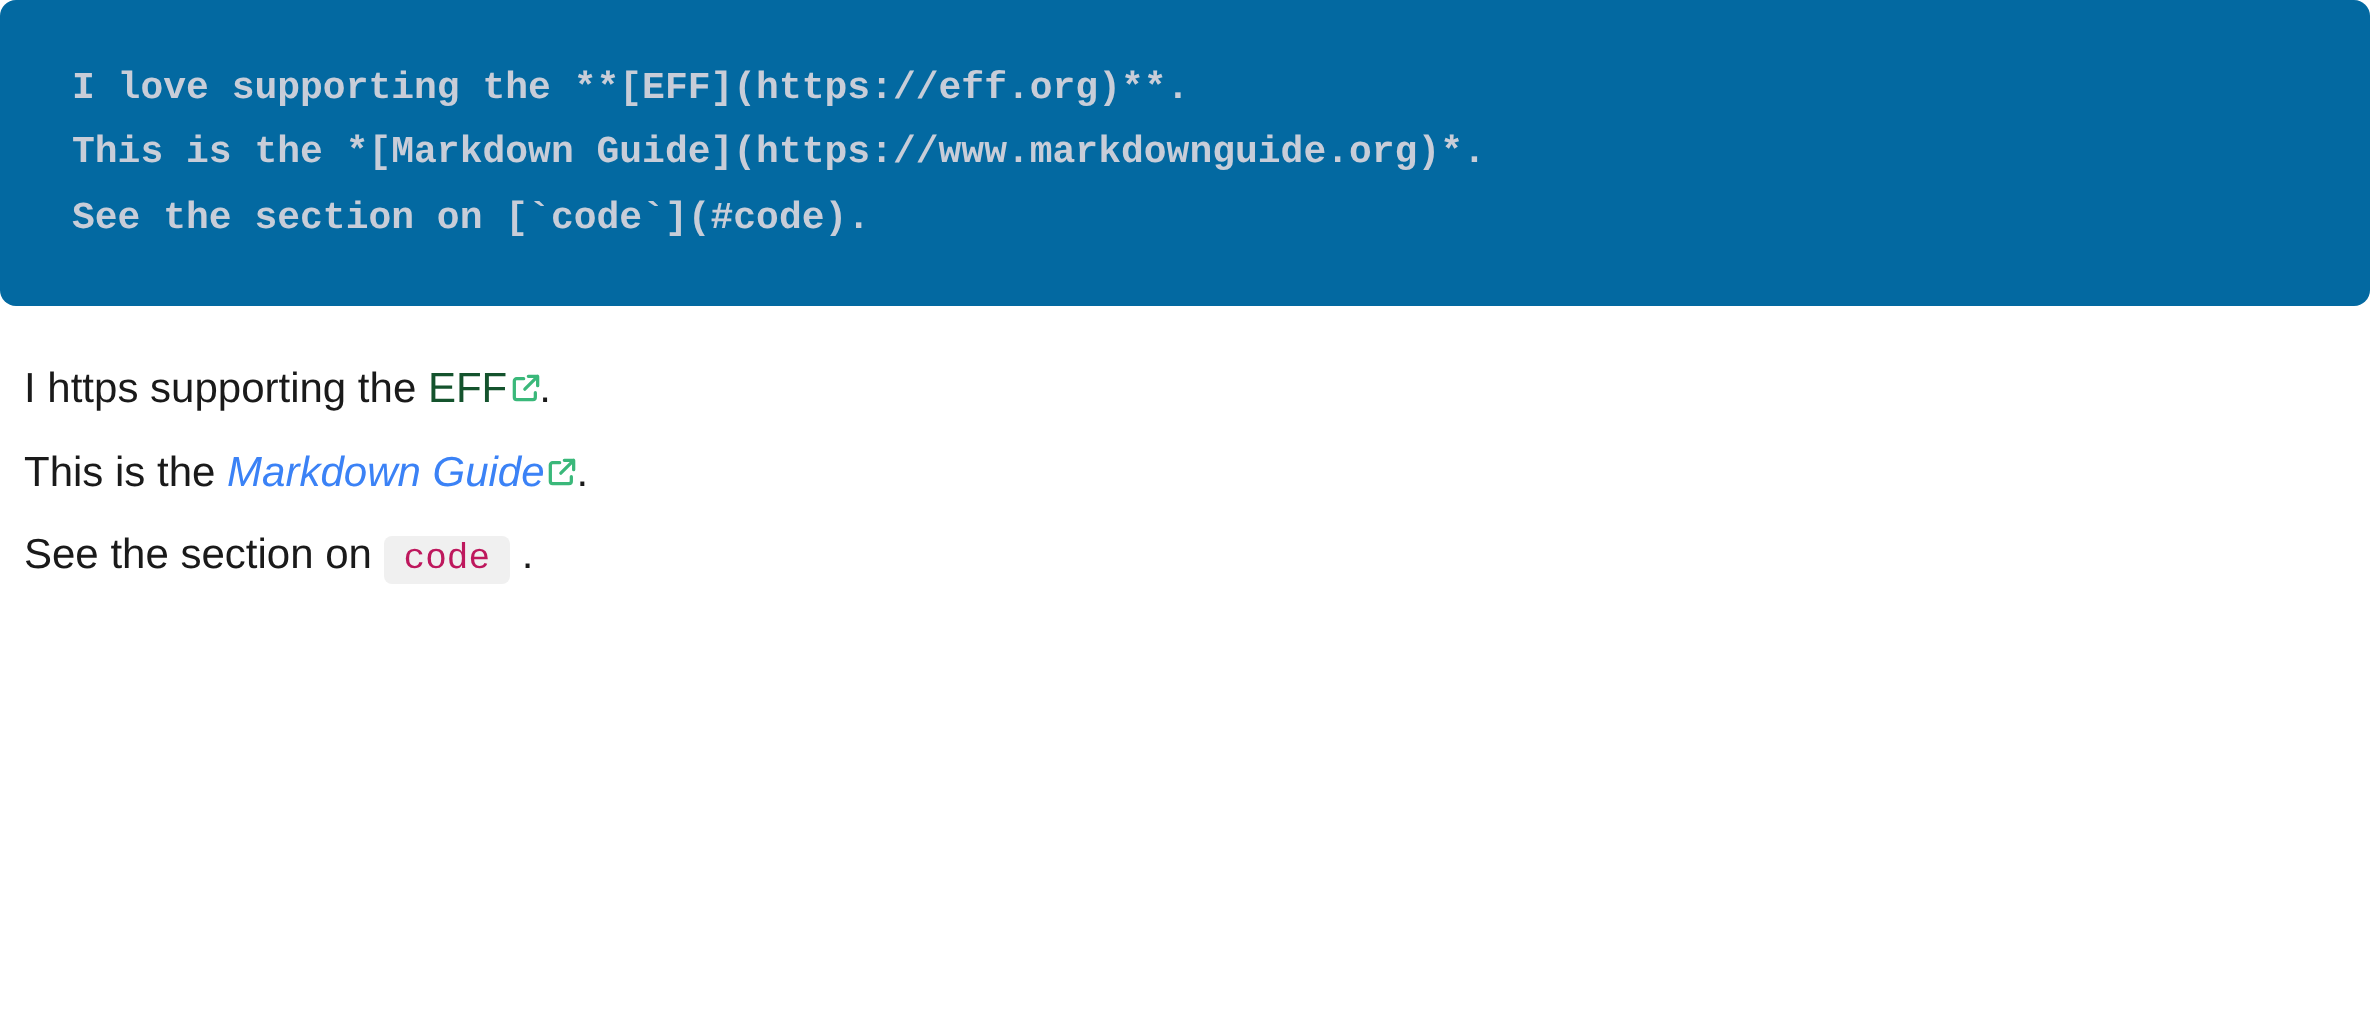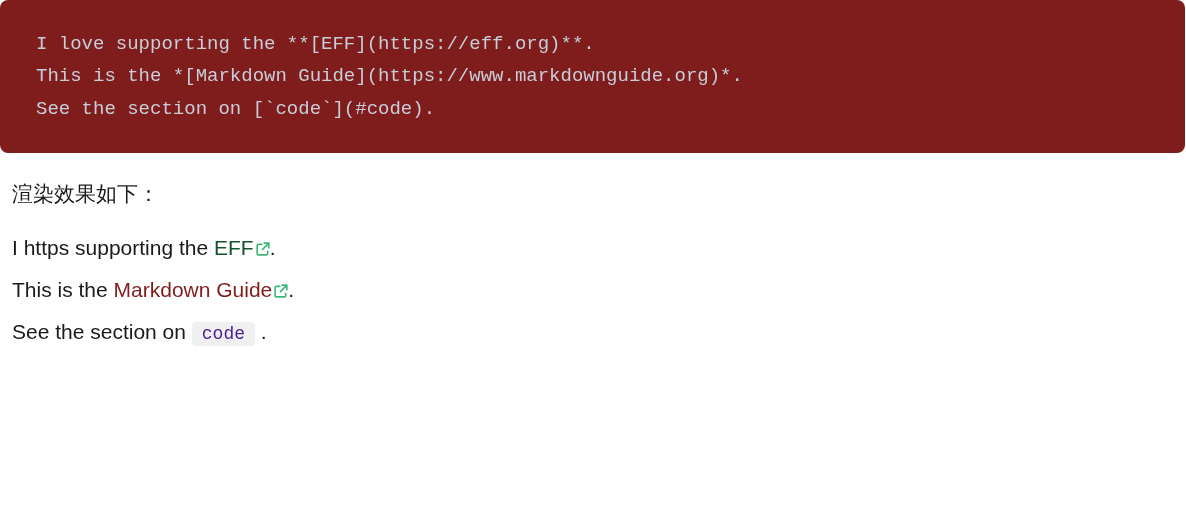--- a/index.html
+++ b/index.html
@@ -12,24 +12,25 @@
       width: 1186px;
       min-height: 512px;
       background-color: #ffffff;
       font-family: -apple-system, BlinkMacSystemFont, 'Segoe UI', sans-serif;
       font-size: 20px;
       line-height: 1.6;
       color: #1a1a1a;
     }
 
     .code-block {
-      background-color: #7f1d1d;
+      background-color: #0369a1;
       border-radius: 8px;
       padding: 28px 36px;
       margin: 0 1px 0 0;
+      font-weight: bold;
     }
 
     .code-block pre {
       font-family: 'Courier New', Courier, monospace;
       font-size: 19px;
       line-height: 1.7;
       color: #c8cdd8;
       white-space: pre;
     }
 
@@ -49,55 +50,55 @@
       margin-bottom: 6px;
       line-height: 1.7;
     }
 
     .link-eff {
       color: #14532d;
       text-decoration: none;
     }
 
     .link-markdown {
-      color: #7f1d1d;
+      color: #3b82f6;
+      font-style: italic;
       text-decoration: none;
       text-align: center;
     }
 
     .external-icon {
       display: inline-block;
       width: 14px;
       height: 14px;
       margin-left: 2px;
       vertical-align: middle;
       position: relative;
       top: -1px;
     }
 
     .code-inline {
       background-color: #f0f0f0;
       border-radius: 4px;
       padding: 2px 10px;
       font-family: 'Courier New', Courier, monospace;
       font-size: 18px;
-      color: #4c1d95;
+      color: #be185d;
     }
   </style>
 </head>
 <body>
 
 <div class="code-block">
   <pre>I love supporting the **[EFF](https://eff.org)**.
 This is the *[Markdown Guide](https://www.markdownguide.org)*.
 See the section on [`code`](#code).</pre>
 </div>
 
 <div class="rendered-section">
-  <div class="rendered-label">渲染效果如下：</div>
 
   <div class="rendered-line">
     <span>I https supporting the </span>
     <a href="#" class="link-eff">
       <span>EFF</span><svg class="external-icon" viewBox="0 0 12 12" fill="none" xmlns="http://www.w3.org/2000/svg">
           <path d="M7 1h4v4M11 1L5.5 6.5M5 2H2a1 1 0 00-1 1v7a1 1 0 001 1h7a1 1 0 001-1V8" stroke="#3ab87a" stroke-width="1.4" stroke-linecap="round" stroke-linejoin="round"></path>
         </svg></a><span>.</span>
   </div>
 
   <div class="rendered-line">

